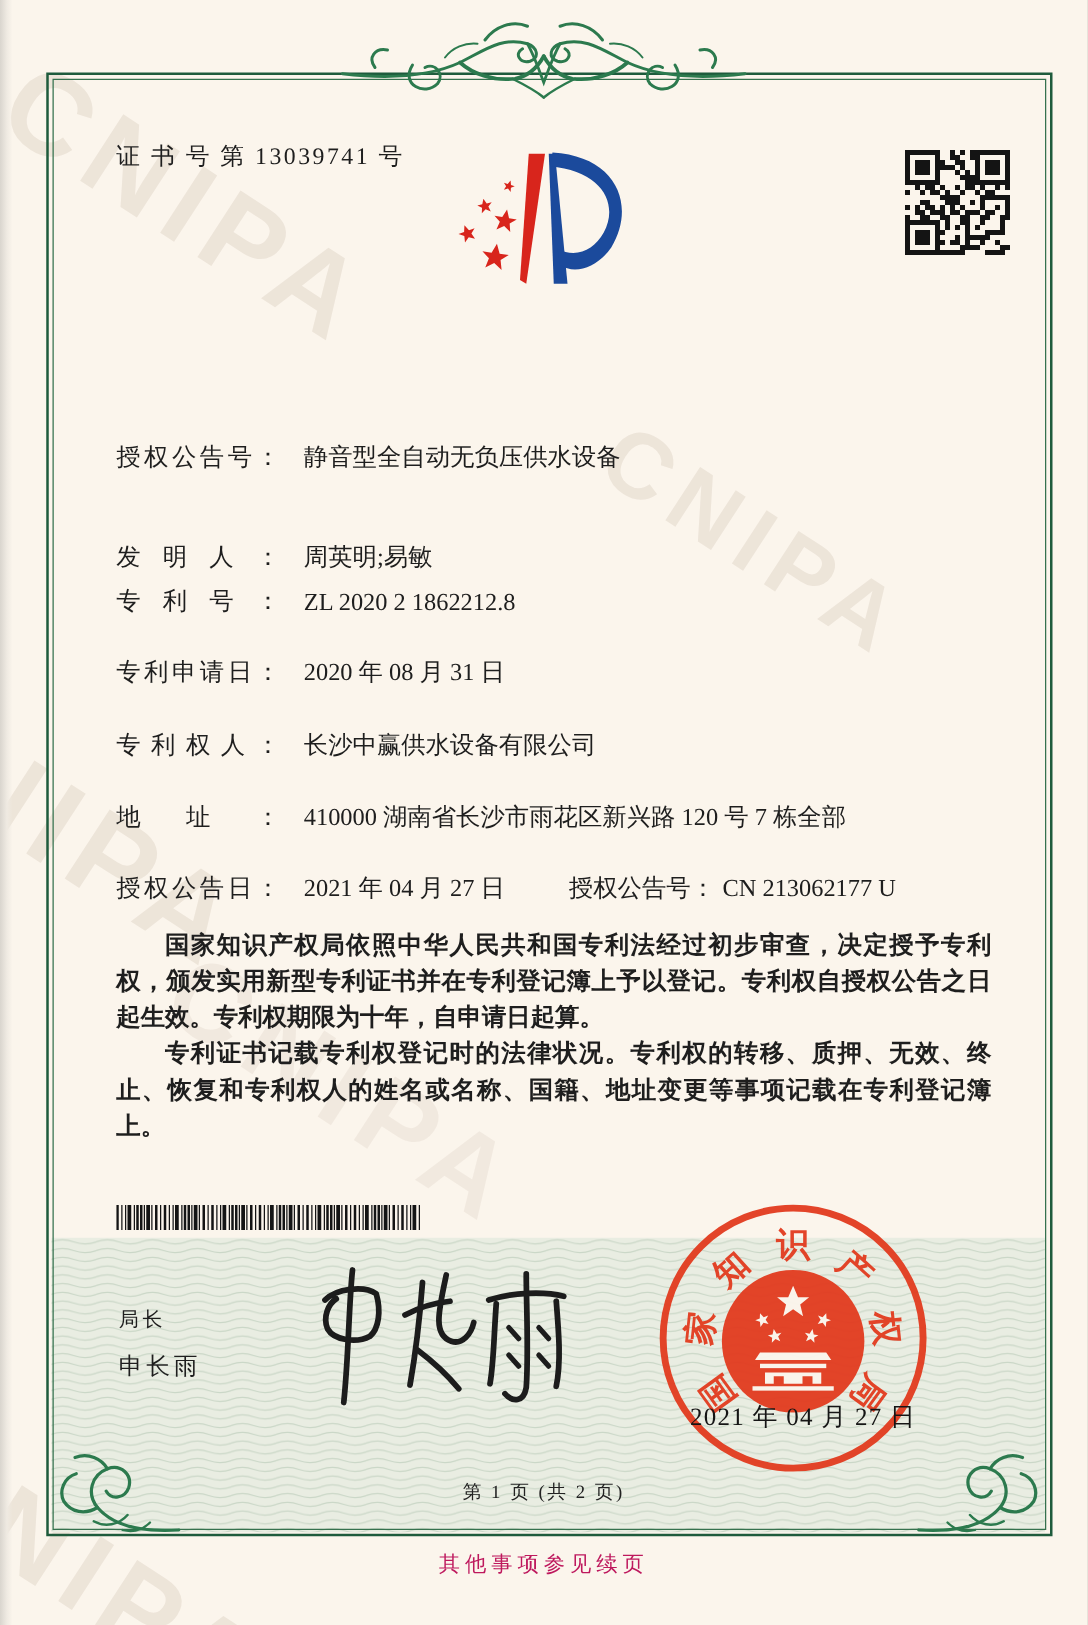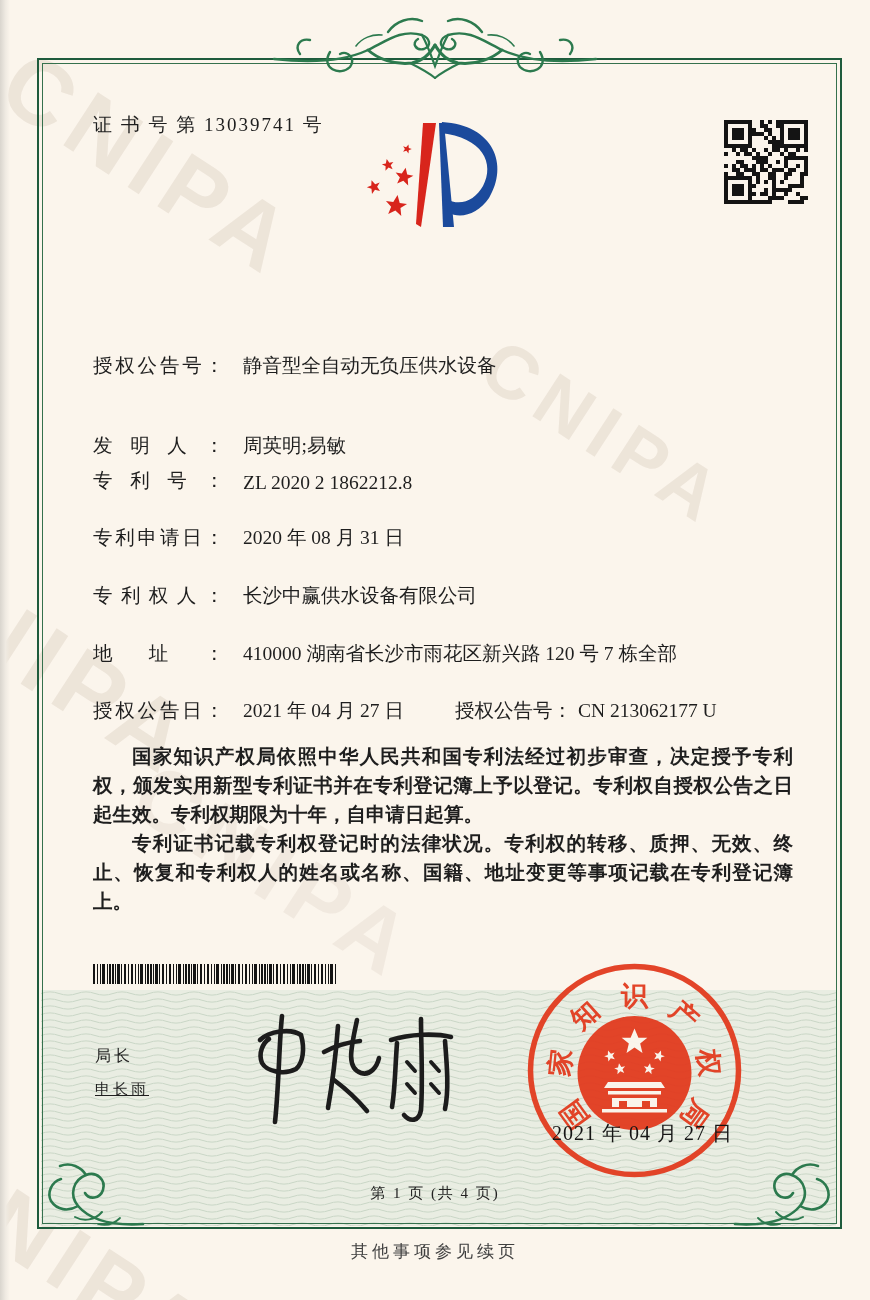--- a/index.html
+++ b/index.html
@@ -40,30 +40,30 @@
     -moz-text-align-last:justify;vertical-align:bottom;}
   .f-value{margin-left:19px;text-align:center;}
   .grant-num{position:absolute;left:362px;top:0;}
   .grant-num .gn-label{margin-right:6px;}
   .body-text{position:absolute;left:93px;top:742px;width:700px;font-size:19.5px;
     line-height:29px;text-align:justify;z-index:5;font-weight:bold;}
   .body-text p{margin:0;text-indent:2em;}
   .barcode{position:absolute;left:93px;top:964px;z-index:5;}
   .signer-title{position:absolute;left:95px;top:1046px;font-size:16px;z-index:5;
     font-family:"Liberation Sans","DejaVu Sans",sans-serif;letter-spacing:3px;}
-  .signer-name{position:absolute;left:95px;top:1080px;font-size:15px;z-index:5;
-    font-family:"Liberation Sans","DejaVu Sans",sans-serif;letter-spacing:3px;text-decoration:underline;}
+  .signer-name{position:absolute;left:95px;top:1080px;font-size:19px;z-index:5;
+    font-family:"Liberation Sans","DejaVu Sans",sans-serif;letter-spacing:3px;}
   .signature{position:absolute;left:238px;top:1010px;z-index:5;}
   .seal{position:absolute;left:522px;top:958px;z-index:6;opacity:0.95;}
   .seal-date{position:absolute;left:552px;top:1120px;font-size:20px;letter-spacing:1px;
     color:#151515;z-index:7;white-space:nowrap;}
   .page-info{position:absolute;left:0;top:1184px;width:100%;text-align:center;
     font-size:15px;letter-spacing:2px;z-index:5;color:#222;}
   .cont-note{position:absolute;left:0;top:1240px;width:100%;text-align:center;
-    font-size:17px;letter-spacing:4px;z-index:5;color:#404040;}
+    font-size:17px;letter-spacing:4px;z-index:5;color:#be185d;}
 </style>
 </head>
 <body>
 
 <div class="page">
 
   <div class="edge-strip"></div>
 
   <div class="wm wm1">CNIPA</div>
   <div class="wm wm2">CNIPA</div>
@@ -463,16 +463,16 @@
         <use href="#star" transform="translate(127,111) scale(0.58) rotate(10)"></use>
         <path d="M82,130 L143,130 L139,124 L86,124 Z"></path>
         <rect x="86" y="133" width="53" height="3.5"></rect>
         <path d="M90,140 h45 v9 h-7 v-6 h-8 v6 h-15 v-6 h-8 v6 h-7 Z"></path>
         <rect x="80" y="151" width="65" height="3.5"></rect>
       </g>
     </g>
   </svg>
   <div class="seal-date">2021 年 04 月 27 日</div>
 
-  <div class="page-info">第 1 页 (共 4 页)</div>
+  <div class="page-info">第 1 页 (共 2 页)</div>
   <div class="cont-note">其他事项参见续页</div>
 
 </div>
 
 </body></html>

